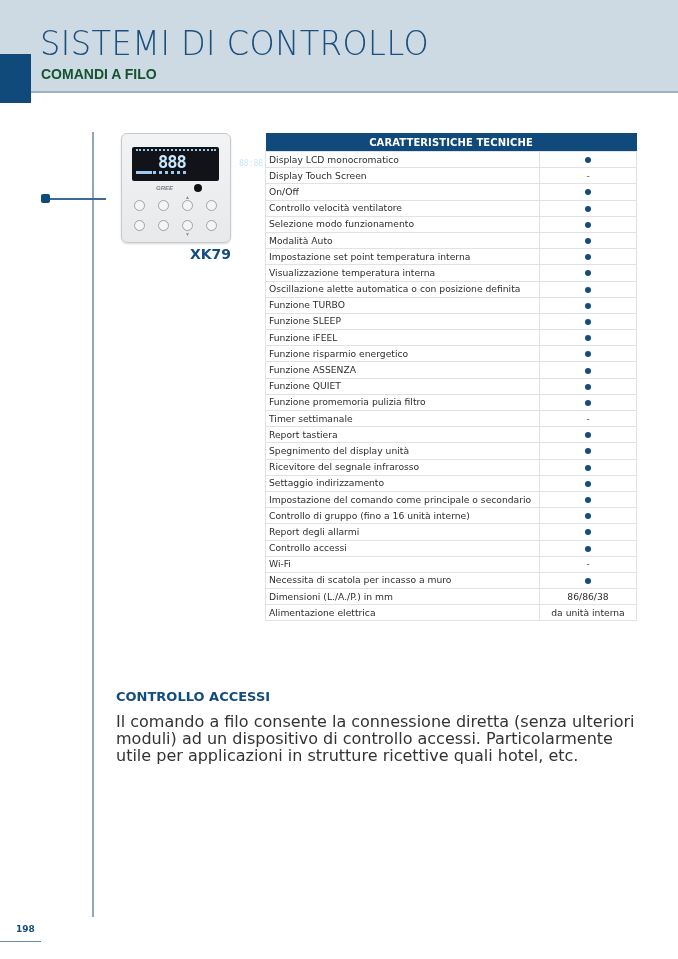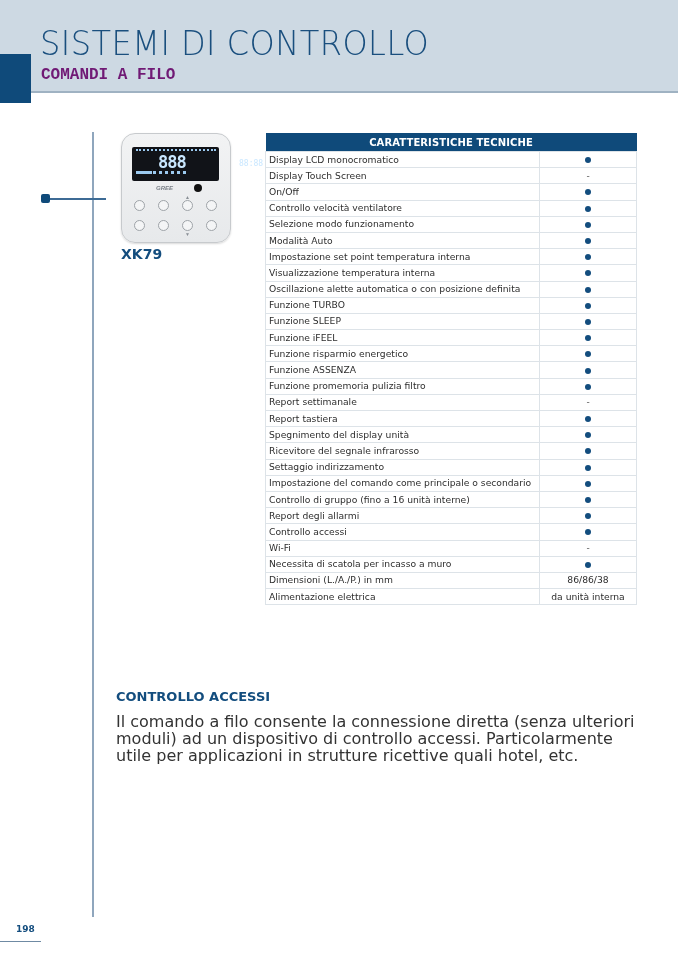--- a/index.html
+++ b/index.html
@@ -21,40 +21,40 @@
   }
   .page-title {
     position: absolute; left: 40px; top: 24px;
     font-size: 33px; font-weight: normal; letter-spacing: 0.5px;
     color: #1a4f7e; line-height: 40px;
     font-family: "DejaVu Sans", sans-serif; font-weight: 200;
     transform: scaleX(0.97); transform-origin: left;
   }
   .page-subtitle {
     position: absolute; left: 41px; top: 66px;
-    font-size: 16px; font-weight: bold; color: #701a75;
-    font-family: Liberation Mono, monospace;
+    font-size: 14px; font-weight: bold; color: #14532d;
+    font-family: Liberation Sans, sans-serif;
   }
   .vline {
     position: absolute; left: 92px; top: 132px; width: 2px; height: 785px;
     background: #8fa6bd;
   }
   .hconnector {
     position: absolute; left: 46px; top: 198px; width: 60px; height: 1.5px;
     background: #3d6b95;
   }
   .connector-dot {
     position: absolute; left: 41px; top: 194px; width: 9px; height: 9px;
     background: #0f4a7a; border-radius: 2px;
   }
   
   .device {
     position: absolute; left: 121px; top: 133px; width: 108px; height: 108px;
     background: linear-gradient(180deg, #f2f3f4 0%, #e7e9eb 100%);
-    border: 1.5px solid #c7cacd; border-radius: 14px;
+    border: 1.5px solid #c7cacd; border-radius: 6px;
     box-shadow: 0 1px 2px rgba(0,0,0,0.15);
   }
   .device-screen {
     position: absolute; left: 10px; top: 13px; width: 87px; height: 34px;
     background: #111318; border-radius: 2px;
   }
   .device-screen .digits {
     position: absolute; left: 26px; top: 5px; font-size: 17px; font-weight: bold;
     color: #c9e7ff; font-family: "DejaVu Sans Mono", monospace; letter-spacing: -1px;
   }
@@ -84,21 +84,21 @@
     background: #111; border-radius: 50%;
   }
   .device-btn {
     position: absolute; width: 9px; height: 9px;
     border: 1px solid #9ea3a8; border-radius: 50%; background: #f4f5f6;
   }
   .device-btn-label {
     position: absolute; font-size: 3px; color: #8a9096;
   }
   .device-name {
-    position: absolute; left: 121px; top: 246px; width: 110px; text-align: left;
+    position: absolute; left: 121px; top: 246px; width: 110px; text-align: right;
     font-size: 14px; font-weight: bold; color: #134d7e;
     font-family: "DejaVu Sans", sans-serif;
   }
   
   .spec-table {
     position: absolute; left: 265px; top: 133px; width: 371px;
     border-collapse: collapse; table-layout: fixed;
   }
   .spec-table th {
     background: #0f4a7a; color: #ffffff; height: 18px;
@@ -236,25 +236,29 @@
       </tr>
       <tr>
         <td>Funzione risparmio energetico</td>
         <td class="val"><span class="dot-icon"></span></td>
       </tr>
       <tr>
         <td>Funzione ASSENZA</td>
         <td class="val"><span class="dot-icon"></span></td>
       </tr>
       <tr>
+        <td>Funzione QUIET</td>
+        <td class="val"><span class="dot-icon"></span></td>
+      </tr>
+      <tr>
         <td>Funzione promemoria pulizia filtro</td>
         <td class="val"><span class="dot-icon"></span></td>
       </tr>
       <tr>
-        <td>Report settimanale</td>
+        <td>Timer settimanale</td>
         <td class="val"><span class="dash-icon">-</span></td>
       </tr>
       <tr>
         <td>Report tastiera</td>
         <td class="val"><span class="dot-icon"></span></td>
       </tr>
       <tr>
         <td>Spegnimento del display unità</td>
         <td class="val"><span class="dot-icon"></span></td>
       </tr>

